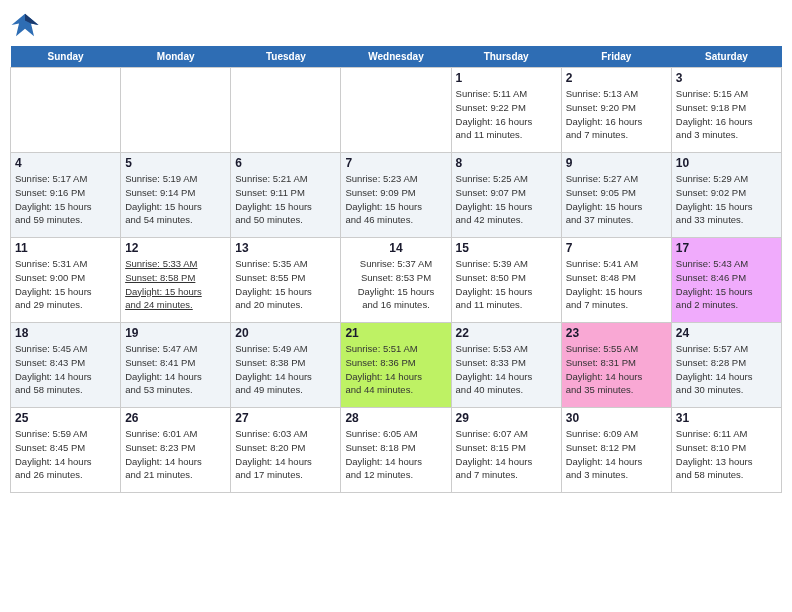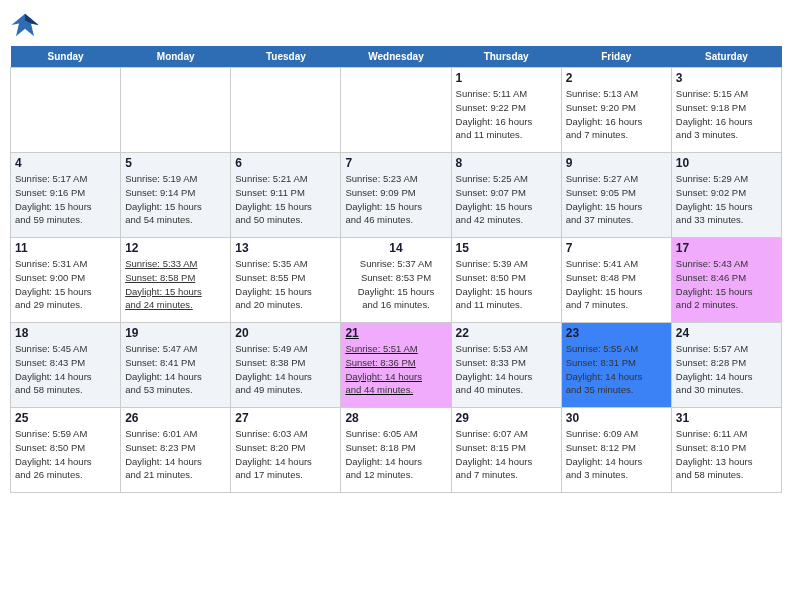--- a/index.html
+++ b/index.html
@@ -213,40 +213,40 @@
 Daylight: 14 hours
 and 58 minutes.</span></td>
         <td style="background-color: rgb(240, 244, 248);"><span class="day-num">19</span><span class="cell-text" style="white-space: pre-line; margin-top: 16px;">Sunrise: 5:47 AM
 Sunset: 8:41 PM
 Daylight: 14 hours
 and 53 minutes.</span></td>
         <td style="background-color: rgb(240, 244, 248);"><span class="day-num">20</span><span class="cell-text" style="white-space: pre-line;">Sunrise: 5:49 AM
 Sunset: 8:38 PM
 Daylight: 14 hours
 and 49 minutes.</span></td>
-        <td style="background-color: #f0abfc; text-decoration: underline;"><span class="day-num">21</span><span class="cell-text" style="white-space: pre-line; text-align: center;">Sunrise: 5:51 AM
+        <td style="background-color: #bef264;"><span class="day-num">21</span><span class="cell-text" style="white-space: pre-line; text-align: center;">Sunrise: 5:51 AM
 Sunset: 8:36 PM
 Daylight: 14 hours
 and 44 minutes.</span></td>
         <td style="background-color: rgb(240, 244, 248);"><span class="day-num">22</span><span class="cell-text" style="white-space: pre-line;">Sunrise: 5:53 AM
 Sunset: 8:33 PM
 Daylight: 14 hours
 and 40 minutes.</span></td>
-        <td style="background-color: #3b82f6;"><span class="day-num">23</span><span class="cell-text" style="white-space: pre-line;">Sunrise: 5:55 AM
+        <td style="background-color: #f9a8d4;"><span class="day-num">23</span><span class="cell-text" style="white-space: pre-line;">Sunrise: 5:55 AM
 Sunset: 8:31 PM
 Daylight: 14 hours
 and 35 minutes.</span></td>
         <td style="background-color: rgb(240, 244, 248);"><span class="day-num">24</span><span class="cell-text" style="white-space: pre-line;">Sunrise: 5:57 AM
 Sunset: 8:28 PM
 Daylight: 14 hours
 and 30 minutes.</span></td>
       </tr>
       <tr class="week-row">
         <td style="background-color: rgb(255, 255, 255);"><span class="day-num">25</span><span class="cell-text" style="white-space: pre-line;">Sunrise: 5:59 AM
-Sunset: 8:50 PM
+Sunset: 8:45 PM
 Daylight: 14 hours
 and 26 minutes.</span></td>
         <td style="background-color: rgb(255, 255, 255);"><span class="day-num">26</span><span class="cell-text" style="white-space: pre-line;">Sunrise: 6:01 AM
 Sunset: 8:23 PM
 Daylight: 14 hours
 and 21 minutes.</span></td>
         <td style="background-color: rgb(255, 255, 255);"><span class="day-num">27</span><span class="cell-text" style="white-space: pre-line;">Sunrise: 6:03 AM
 Sunset: 8:20 PM
 Daylight: 14 hours
 and 17 minutes.</span></td>

